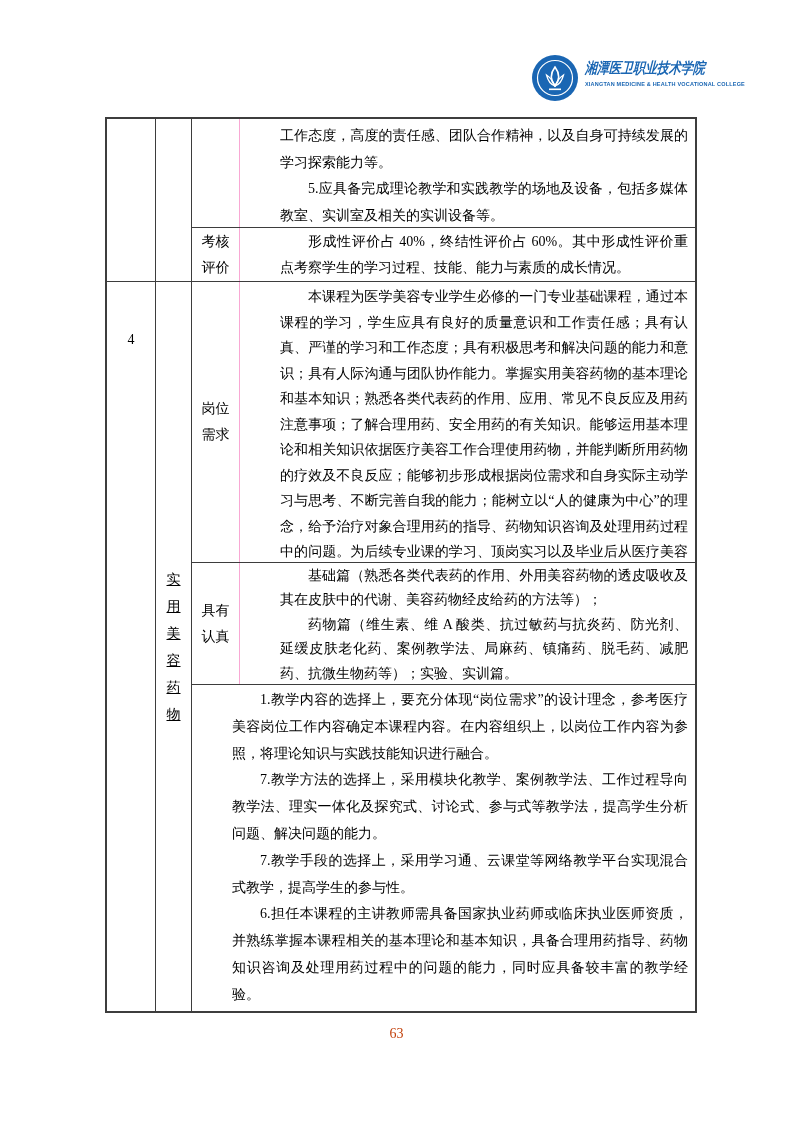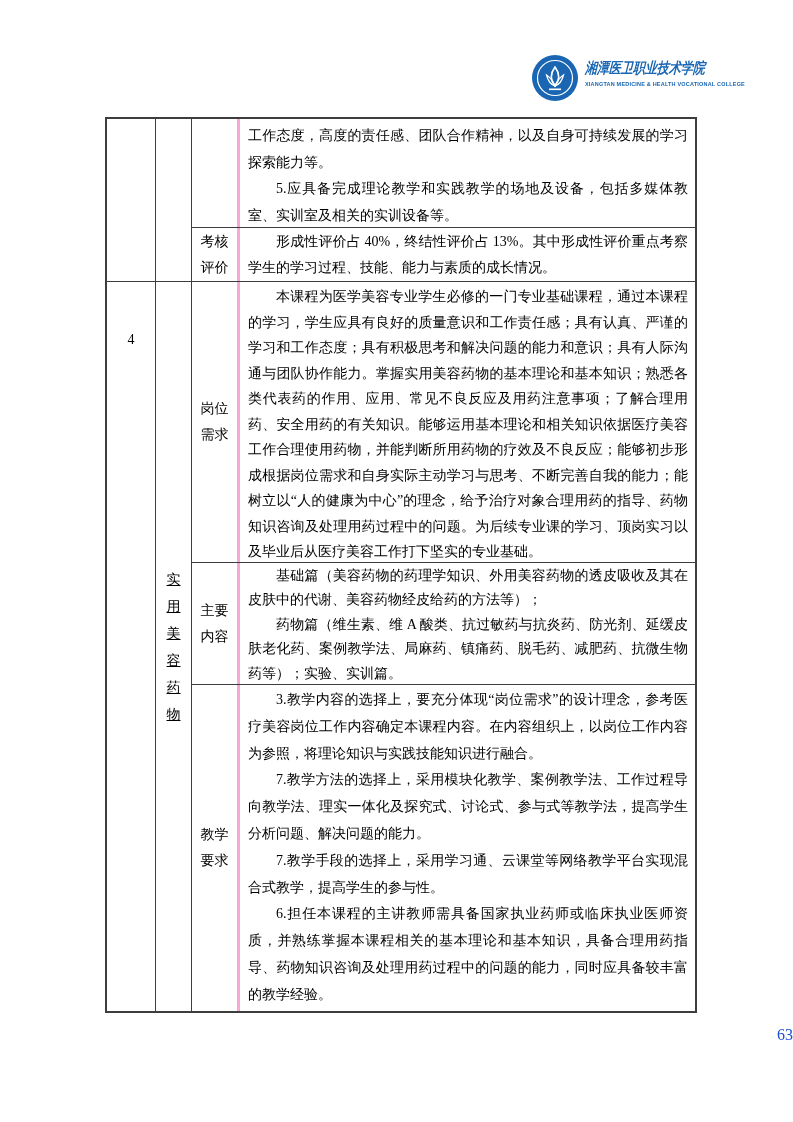--- a/index.html
+++ b/index.html
@@ -29,31 +29,31 @@
   
   .doc-table {
     position:absolute; left:105px; top:117px; width:592px; height:896px;
     border:2px solid #3d3d3d; display:flex; flex-direction:column;
   }
   .trow { display:flex; width:100%; }
   .trow-top { height:163px; border-bottom:1px solid #3d3d3d; flex:0 0 auto; }
   .trow-main { flex:1 1 auto; }
   .c1 { width:49px; border-right:1px solid #3d3d3d; flex:0 0 auto; }
   .c2 { width:36px; border-right:1px solid #3d3d3d; flex:0 0 auto; }
-  .c3 { width:48px; border-right:3px solid #f9a8d4; flex:0 0 auto; }
+  .c3 { width:48px; border-right:1px solid #f9a8d4; flex:0 0 auto; }
   .c4 { flex:1 1 auto; }
   .right-stack { flex:1 1 auto; display:flex; flex-direction:column; }
   .srow { display:flex; width:100%; }
   .srow-a { height:109px; border-bottom:1px solid #3d3d3d; flex:0 0 auto; }
   .srow-b { flex:1 1 auto; }
   .sec-goal { height:281px; border-bottom:1px solid #3d3d3d; flex:0 0 auto; }
   .sec-content { height:122px; border-bottom:1px solid #3d3d3d; flex:0 0 auto; }
   .sec-req { flex:1 1 auto; }
 
-  .cellpad { font-size:14px; text-align:justify; overflow:hidden; padding:3px 7px 0 8px; }
+  .cellpad { font-size:14px; text-align:justify; overflow:hidden; padding:3px 7px 0 8px;margin-left:32px; }
   .cellpad p { text-indent:2em; }
   .cell-facilities { line-height:26.5px; padding-top:4px; }
   .cell-facilities p:first-child { text-indent:0; }
   .cell-assess { line-height:26px; padding-top:1px; }
   .cell-goal { line-height:25.5px; padding-top:2px; }
   .cell-main { line-height:24.4px; padding-top:1px; }
   .cell-req { line-height:26.8px; padding-top:2px; }
 
   .labelcell { display:flex; align-items:center; justify-content:center; }
   .labelcell span {
@@ -61,22 +61,22 @@
     word-break:break-all; text-align:center;
   }
   .numcell { display:flex; justify-content:center; align-items:flex-start; padding-top:50px; font-size:14px; }
   .vnamecell { display:flex; align-items:center; justify-content:center; }
   .vnamecell span {
     display:block; width:15px; font-size:14px; line-height:27px;
     word-break:break-all; text-align:center;text-decoration:underline;
   }
 
   .page-number {
-    position:absolute; left:0; top:1026px; width:100%; text-align:right;
-    font-size:16px; color:#1d4ed8;
+    position:absolute; left:0; top:1026px; width:100%; text-align:center;
+    font-size:14px; color:#c2410c;
   }
 </style>
 </head>
 <body>
 
 <div class="page">
 
   <div class="logo">
     <svg class="logo-badge" viewBox="0 0 46 46">
       <circle cx="23" cy="23" r="23" fill="#1a66b3"></circle>
@@ -103,21 +103,21 @@
           <div class="c4 cellpad cell-facilities">
             <p>工作态度，高度的责任感、团队合作精神，以及自身可持续发展的学习探索能力等。</p>
             <p>5.应具备完成理论教学和实践教学的场地及设备，包括多媒体教室、实训室及相关的实训设备等。</p>
           </div>
         </div>
         <div class="srow srow-b">
           <div class="c3 labelcell">
             <span>考核评价</span>
           </div>
           <div class="c4 cellpad cell-assess">
-            <p>形成性评价占 40%，终结性评价占 13%。其中形成性评价重点考察学生的学习过程、技能、能力与素质的成长情况。</p>
+            <p>形成性评价占 40%，终结性评价占 60%。其中形成性评价重点考察学生的学习过程、技能、能力与素质的成长情况。</p>
           </div>
         </div>
       </div>
     </div>
 
     <div class="trow trow-main">
       <div class="c1 numcell">
         <span>4</span>
       </div>
       <div class="c2 vnamecell">
@@ -129,34 +129,31 @@
           <div class="c3 labelcell">
             <span>岗位需求</span>
           </div>
           <div class="c4 cellpad cell-goal">
             <p>本课程为医学美容专业学生必修的一门专业基础课程，通过本课程的学习，学生应具有良好的质量意识和工作责任感；具有认真、严谨的学习和工作态度；具有积极思考和解决问题的能力和意识；具有人际沟通与团队协作能力。掌握实用美容药物的基本理论和基本知识；熟悉各类代表药的作用、应用、常见不良反应及用药注意事项；了解合理用药、安全用药的有关知识。能够运用基本理论和相关知识依据医疗美容工作合理使用药物，并能判断所用药物的疗效及不良反应；能够初步形成根据岗位需求和自身实际主动学习与思考、不断完善自我的能力；能树立以“人的健康为中心”的理念，给予治疗对象合理用药的指导、药物知识咨询及处理用药过程中的问题。为后续专业课的学习、顶岗实习以及毕业后从医疗美容工作打下坚实的专业基础。</p>
           </div>
         </div>
 
         <div class="srow sec-content">
           <div class="c3 labelcell">
-            <span>主要内容</span>
+            <span>具有认真</span>
           </div>
           <div class="c4 cellpad cell-main">
-            <p>基础篇（美容药物的药理学知识、外用美容药物的透皮吸收及其在皮肤中的代谢、美容药物经皮给药的方法等）；</p>
+            <p>基础篇（熟悉各类代表药的作用、外用美容药物的透皮吸收及其在皮肤中的代谢、美容药物经皮给药的方法等）；</p>
             <p>药物篇（维生素、维 A 酸类、抗过敏药与抗炎药、防光剂、延缓皮肤老化药、案例教学法、局麻药、镇痛药、脱毛药、减肥药、抗微生物药等）；实验、实训篇。</p>
           </div>
         </div>
 
         <div class="srow sec-req">
-          <div class="c3 labelcell">
-            <span>教学要求</span>
-          </div>
           <div class="c4 cellpad cell-req">
-            <p>3.教学内容的选择上，要充分体现“岗位需求”的设计理念，参考医疗美容岗位工作内容确定本课程内容。在内容组织上，以岗位工作内容为参照，将理论知识与实践技能知识进行融合。</p>
+            <p>1.教学内容的选择上，要充分体现“岗位需求”的设计理念，参考医疗美容岗位工作内容确定本课程内容。在内容组织上，以岗位工作内容为参照，将理论知识与实践技能知识进行融合。</p>
             <p>7.教学方法的选择上，采用模块化教学、案例教学法、工作过程导向教学法、理实一体化及探究式、讨论式、参与式等教学法，提高学生分析问题、解决问题的能力。</p>
             <p>7.教学手段的选择上，采用学习通、云课堂等网络教学平台实现混合式教学，提高学生的参与性。</p>
             <p>6.担任本课程的主讲教师需具备国家执业药师或临床执业医师资质，并熟练掌握本课程相关的基本理论和基本知识，具备合理用药指导、药物知识咨询及处理用药过程中的问题的能力，同时应具备较丰富的教学经验。</p>
           </div>
         </div>
 
       </div>
     </div>
   </div>
 

